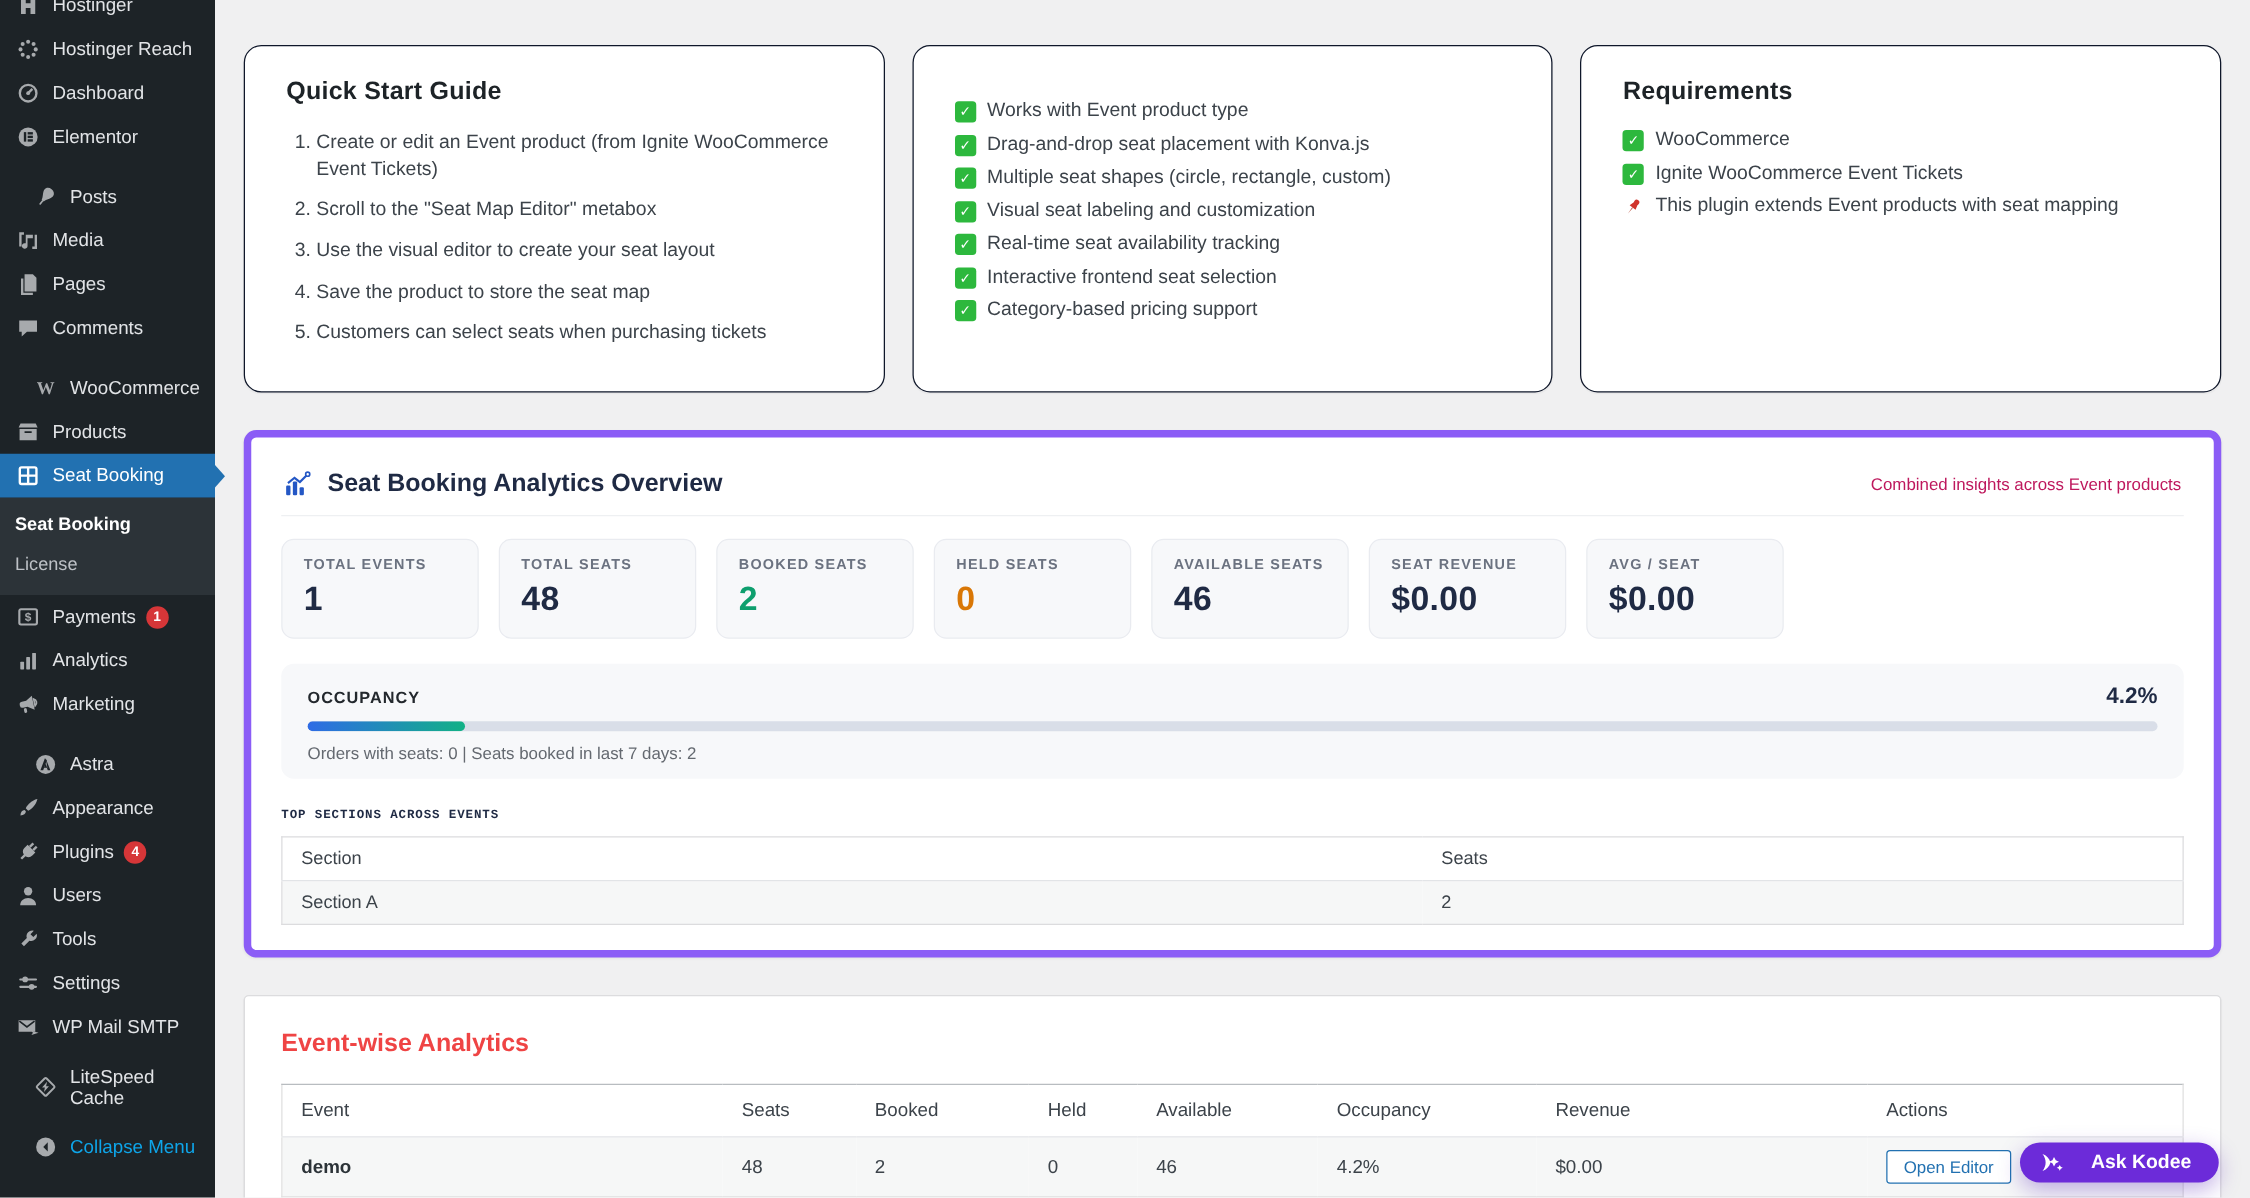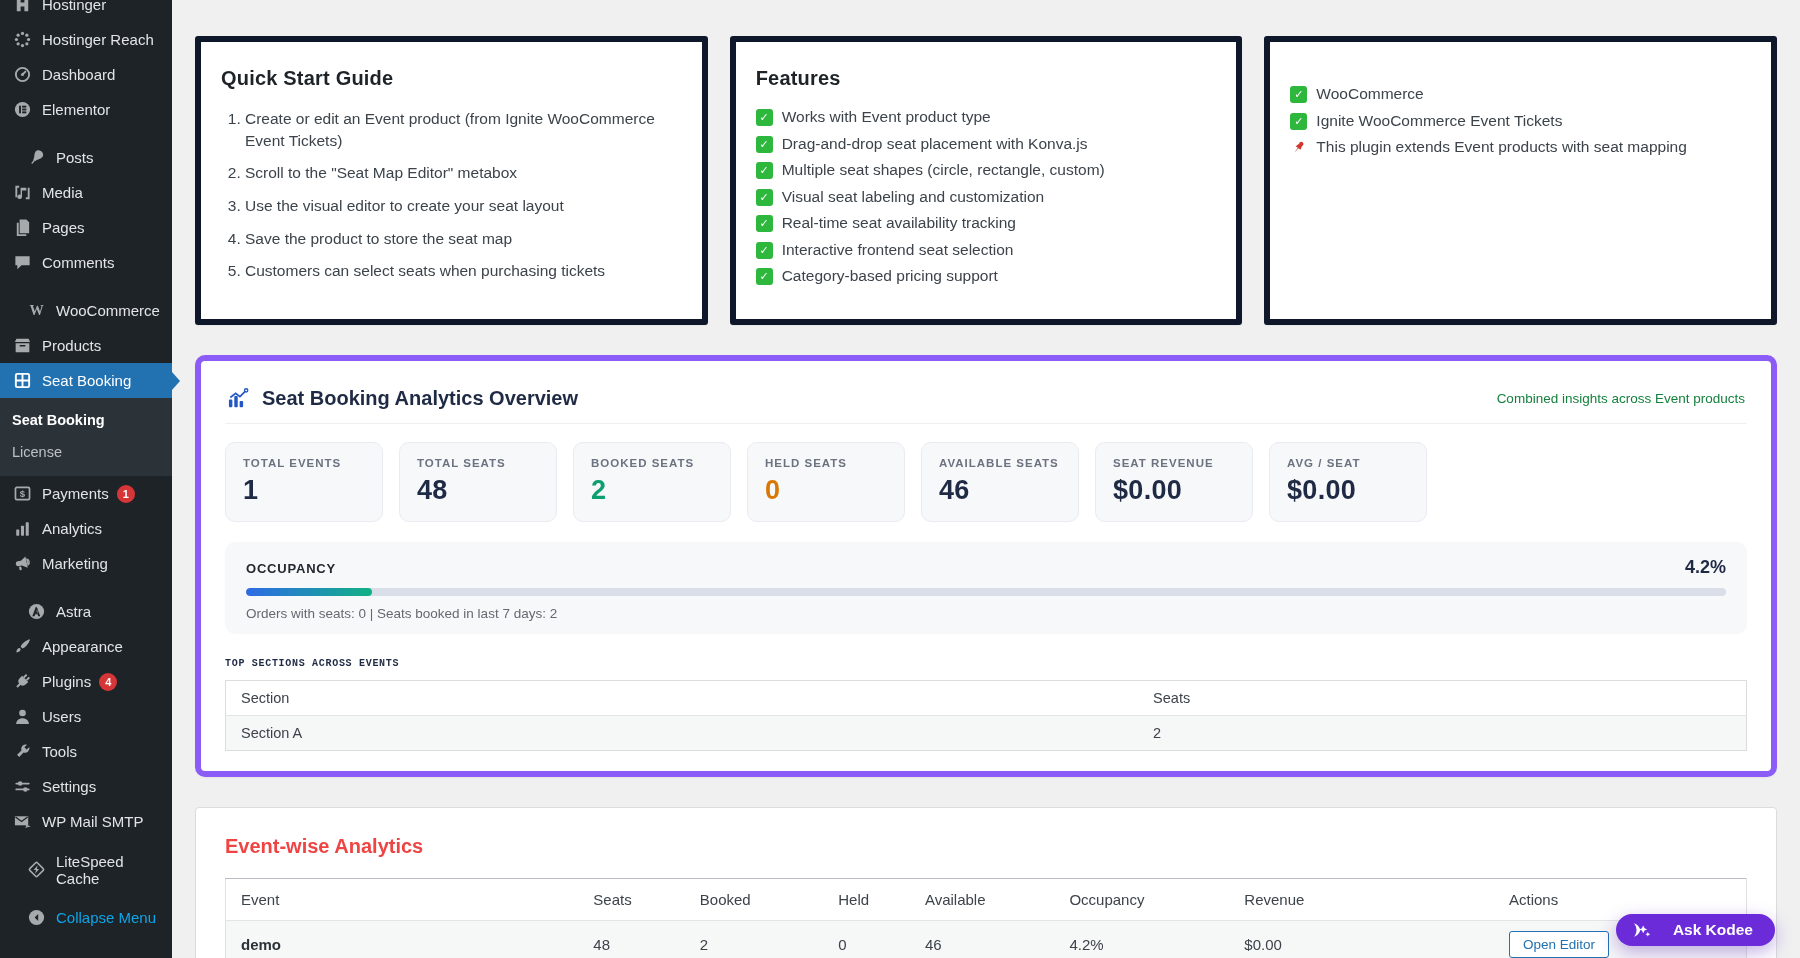--- a/index.html
+++ b/index.html
@@ -26,43 +26,43 @@
     min-width:18px; height:18px; line-height:18px; text-align:center; font-size:11px;
     font-weight:700; padding:0 2px; }
   .submenu { background:#2c3338; padding:6px 0 8px; }
   .submenu-item { padding:8px 12px; font-size:14.5px; color:#bdc1c6; cursor:pointer; }
   .submenu-item.current { color:#fff; font-weight:700; }
 
   
   .content { margin-left:172px; padding:36px 23px 0; }
 
   .top-cards { display:flex; gap:22px; }
-  .info-card { flex:1; background:#fff; border:6px solid #0f172a; border-radius:3px;
-    box-shadow:0 1px 1px rgba(0,0,0,.04); padding:25px 20px; min-height:271px; }
+  .info-card { flex:1; background:#fff; border:1px solid #0f172a; border-radius:14px;
+    box-shadow:0 1px 1px rgba(0,0,0,.04); padding:25px 33px; min-height:271px; }
   .info-card h2 { margin:0; font-size:20px; font-weight:700; color:#1d2327; letter-spacing:.2px; }
   ol.steps { margin:18px 0 0; padding-left:24px; font-size:15.5px; line-height:1.4; color:#3c434a; }
   ol.steps li { margin-bottom:11px; }
   ul.icon-list { list-style:none; margin:18px 0 0; padding:0; }
   ul.icon-list li { display:flex; align-items:flex-start; gap:9px; margin-bottom:8.5px;
     font-size:15.5px; color:#3c434a; }
   .check-icon { width:17px; height:17px; border-radius:3px; background:#2db83d; color:#fff;
     display:inline-flex; align-items:center; justify-content:center; font-size:11px;
     font-weight:700; flex:0 0 17px; margin-top:1px; }
   .pin-icon { width:17px; height:17px; flex:0 0 17px; margin-top:1px; }
   .pin-icon svg { width:17px; height:17px; }
 
   
   .analytics-card { margin-top:30px; background:#fff; border:6px solid #8b5cf6;
     border-radius:10px; box-shadow:0 1px 2px rgba(0,0,0,.05); padding:24px 24px 20px; }
   .an-header { display:flex; justify-content:space-between; align-items:center;
     padding:2px 2px 13px; border-bottom:1px solid #eef0f2; }
   .an-title-wrap { display:flex; align-items:center; gap:12px; }
   .overview-icon svg { width:23px; height:23px; display:block; }
   .an-title { font-size:20px; font-weight:700; color:#1f2a44; }
-  .an-subtitle { font-size:13.5px; color:#15803d;text-align:center; }
+  .an-subtitle { font-size:13.5px; color:#be185d;text-align:center; }
   .stats-row { display:flex; gap:16px; margin-top:18px; }
   .stat-card { width:158px; background:#f7f8fa; border:1px solid #e9ebf0; border-radius:10px;
     padding:14px 17px 15px; }
   .stat-label { font-size:11.5px; font-weight:700; letter-spacing:1px; color:#6b7280; }
   .stat-value { margin-top:6px; font-size:27px; font-weight:800; letter-spacing:.3px; }
   .val-navy { color:#1f2a44; } .val-green { color:#0e9f6e; } .val-orange { color:#d97706; }
   .occ-panel { margin-top:20px; background:#f7f8fa; border-radius:10px; padding:15px 21px 13px; }
   .occ-top { display:flex; justify-content:space-between; align-items:baseline; }
   .occ-label { font-size:13px; font-weight:700; letter-spacing:.8px; color:#23282d; }
   .occ-value { font-size:18px; font-weight:800; color:#1f2a44; }
@@ -352,21 +352,20 @@
       <h2>Quick Start Guide</h2>
       <ol class="steps" id="qs-list">
           <li>Create or edit an Event product (from Ignite WooCommerce Event Tickets)</li>
           <li>Scroll to the "Seat Map Editor" metabox</li>
           <li>Use the visual editor to create your seat layout</li>
           <li>Save the product to store the seat map</li>
           <li>Customers can select seats when purchasing tickets</li>
         </ol>
     </section>
     <section class="info-card">
-      <h2>Features</h2>
       <ul class="icon-list" id="feat-list">
           <li>
             <span class="check-icon">✓</span>
             <span>Works with Event product type</span>
           </li>
           <li>
             <span class="check-icon">✓</span>
             <span>Drag-and-drop seat placement with Konva.js</span>
           </li>
           <li>
@@ -385,20 +384,21 @@
             <span class="check-icon">✓</span>
             <span>Interactive frontend seat selection</span>
           </li>
           <li>
             <span class="check-icon">✓</span>
             <span>Category-based pricing support</span>
           </li>
         </ul>
     </section>
     <section class="info-card">
+      <h2>Requirements</h2>
       <ul class="icon-list" id="req-list">
           <li>
             <span class="check-icon">✓</span>
             <span>WooCommerce</span>
           </li>
           <li>
             <span class="check-icon">✓</span>
             <span>Ignite WooCommerce Event Tickets</span>
           </li>
           <li>

